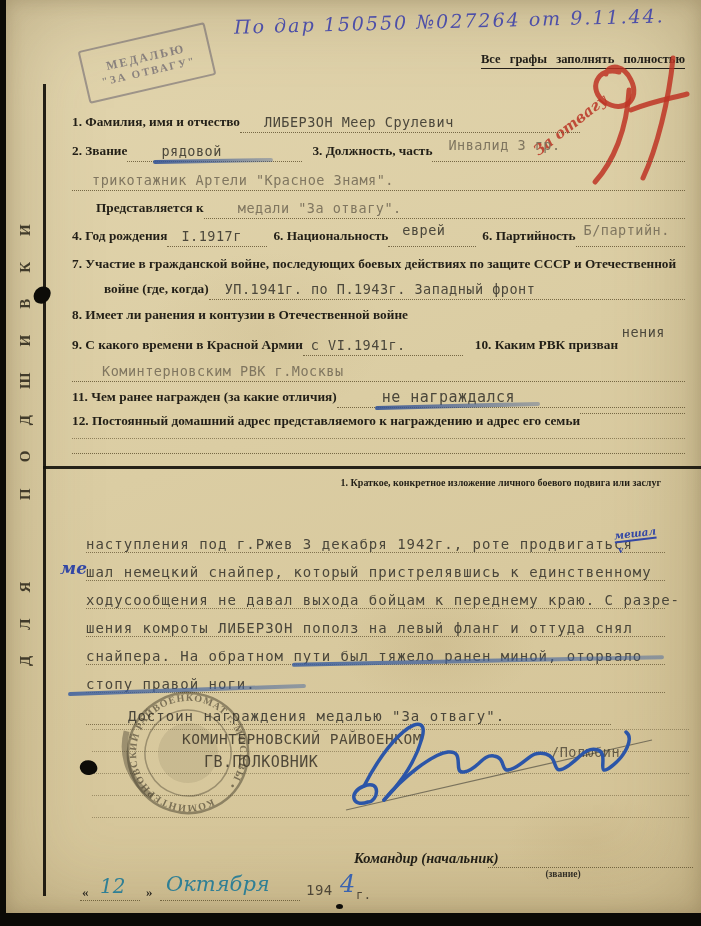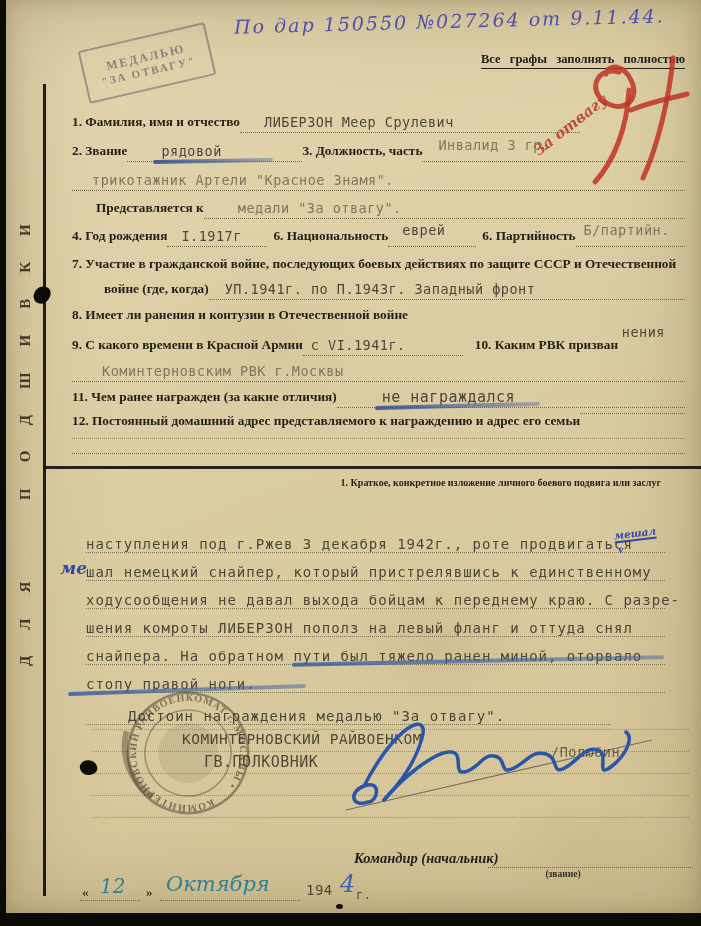--- a/index.html
+++ b/index.html
@@ -123,21 +123,21 @@
       <span class="typed" style="padding-left:24px">ЛИБЕРЗОН Меер Срулевич</span>
     </span>
   </div>
 
   <div class="row" style="top:143px">
     <span class="lbl">2. Звание</span>
     <span class="fill" style="max-width:175px">
       <span class="typed" style="padding-left:34px">рядовой</span>
       <span class="swoosh" style="left:26px;width:120px;bottom:-2px;transform:rotate(-1deg)"></span>
     </span>
-    <span class="lbl" style="">3. Должность, часть</span>
+    <span class="lbl" style="margin-left:10px">3. Должность, часть</span>
     <span class="fill">
       <span class="typed faded raised" style="padding-left:16px">Инвалид 3 гр.</span>
     </span>
   </div>
 
   <div class="row" style="top:172px">
     <span class="fill">
       <span class="typed faded" style="padding-left:20px">трикотажник Артели "Красное Знамя".</span>
     </span>
   </div>

